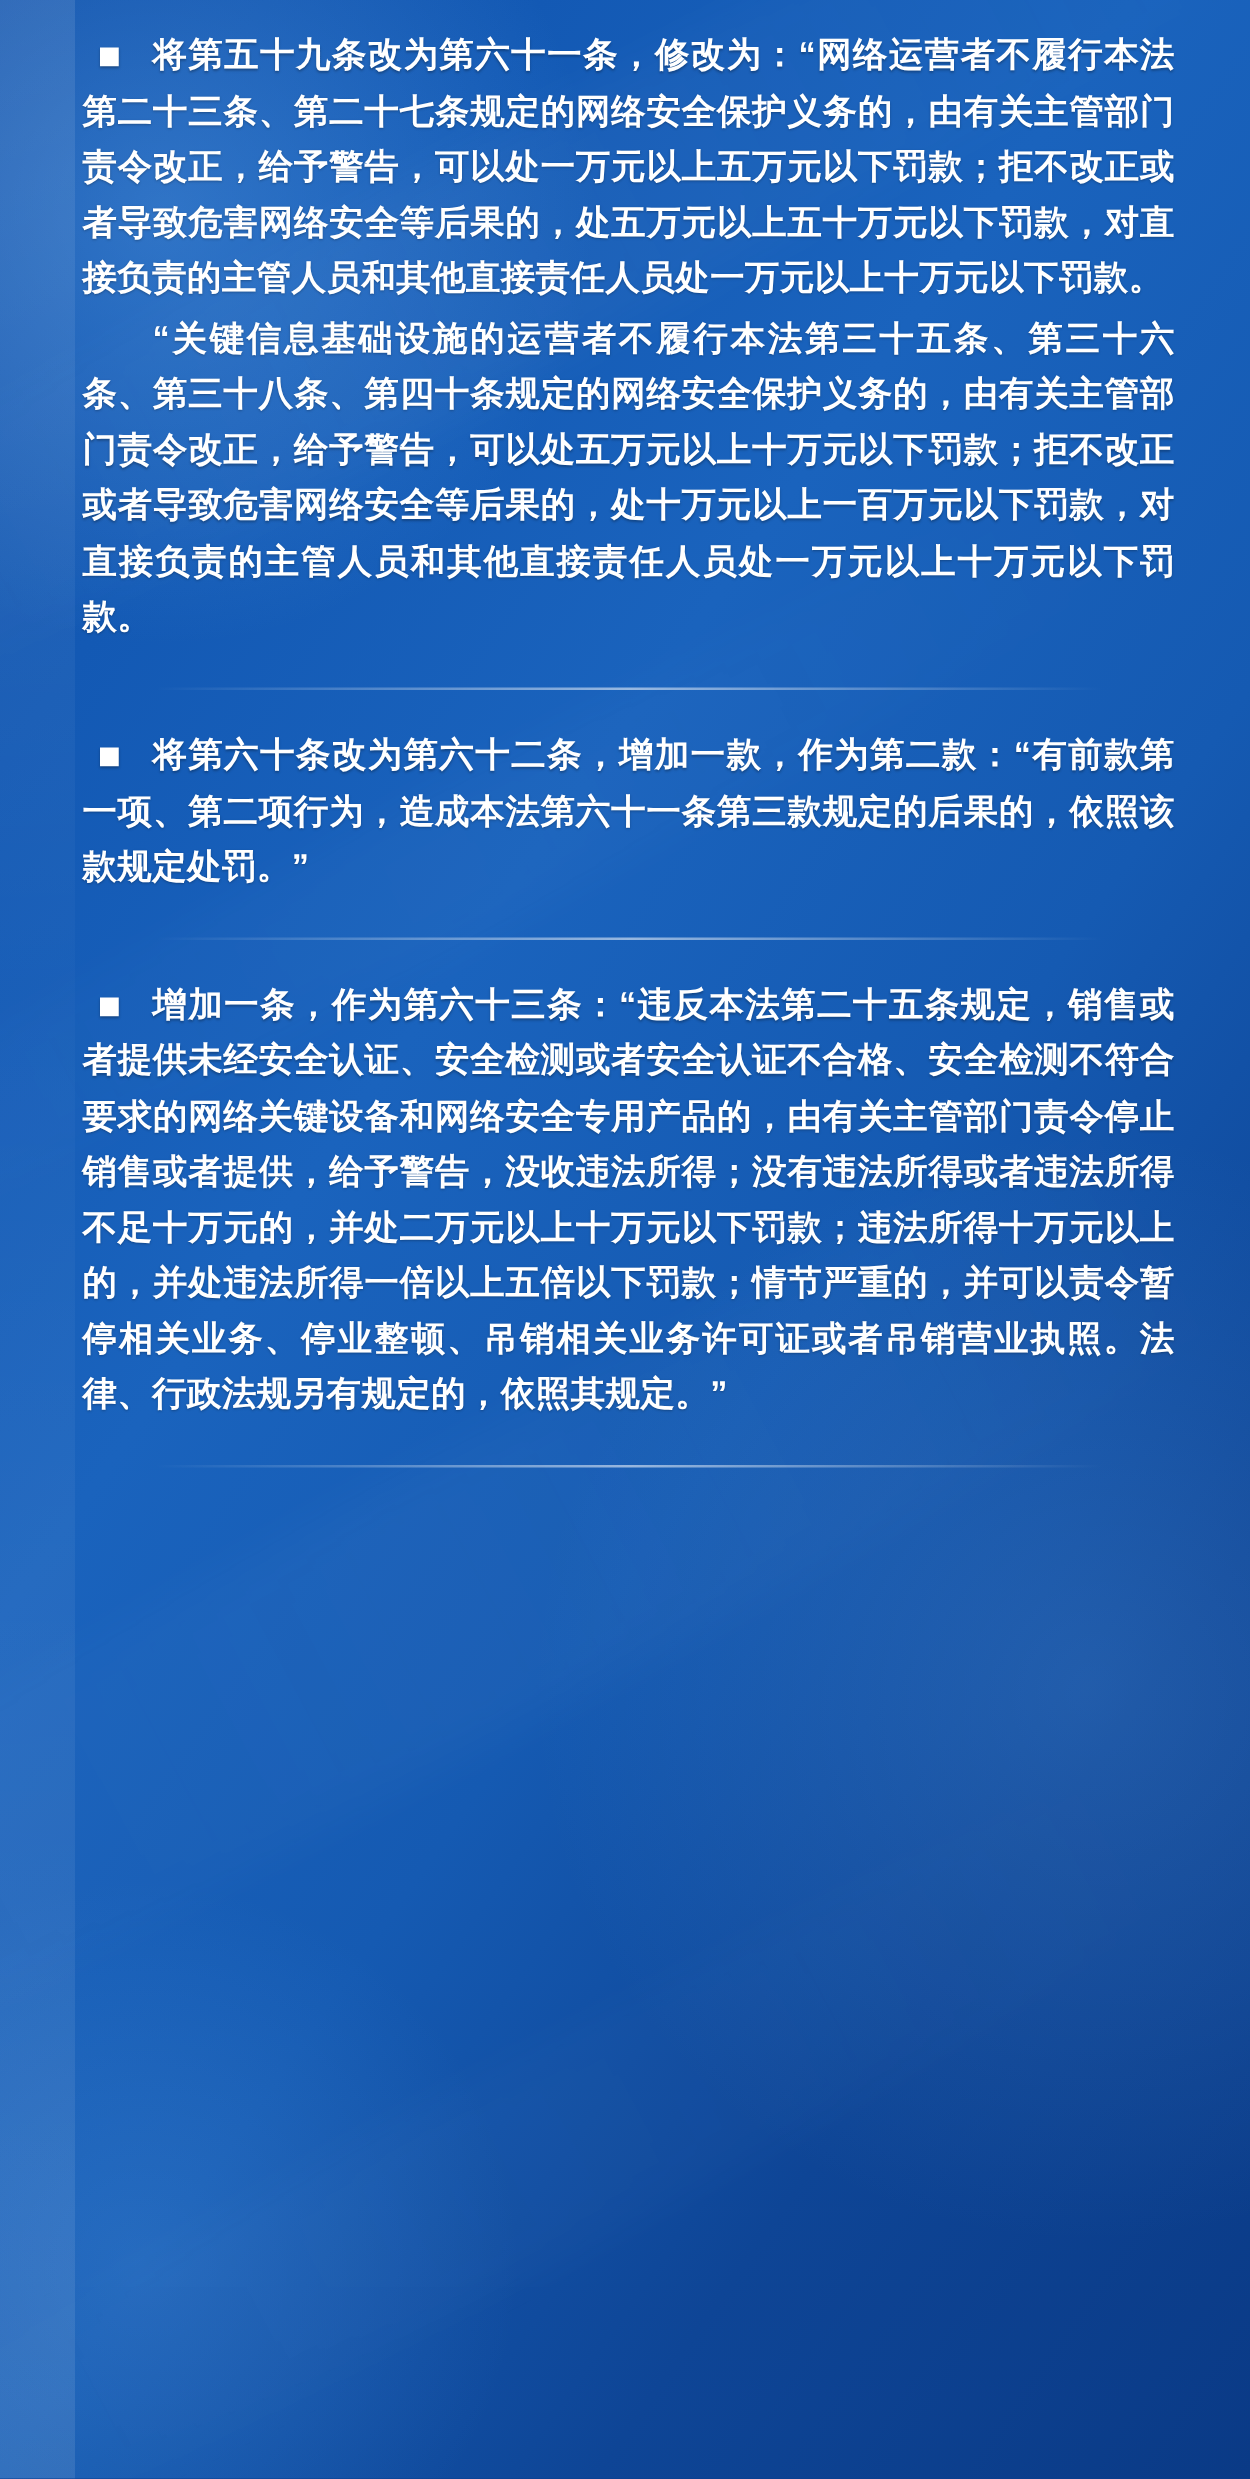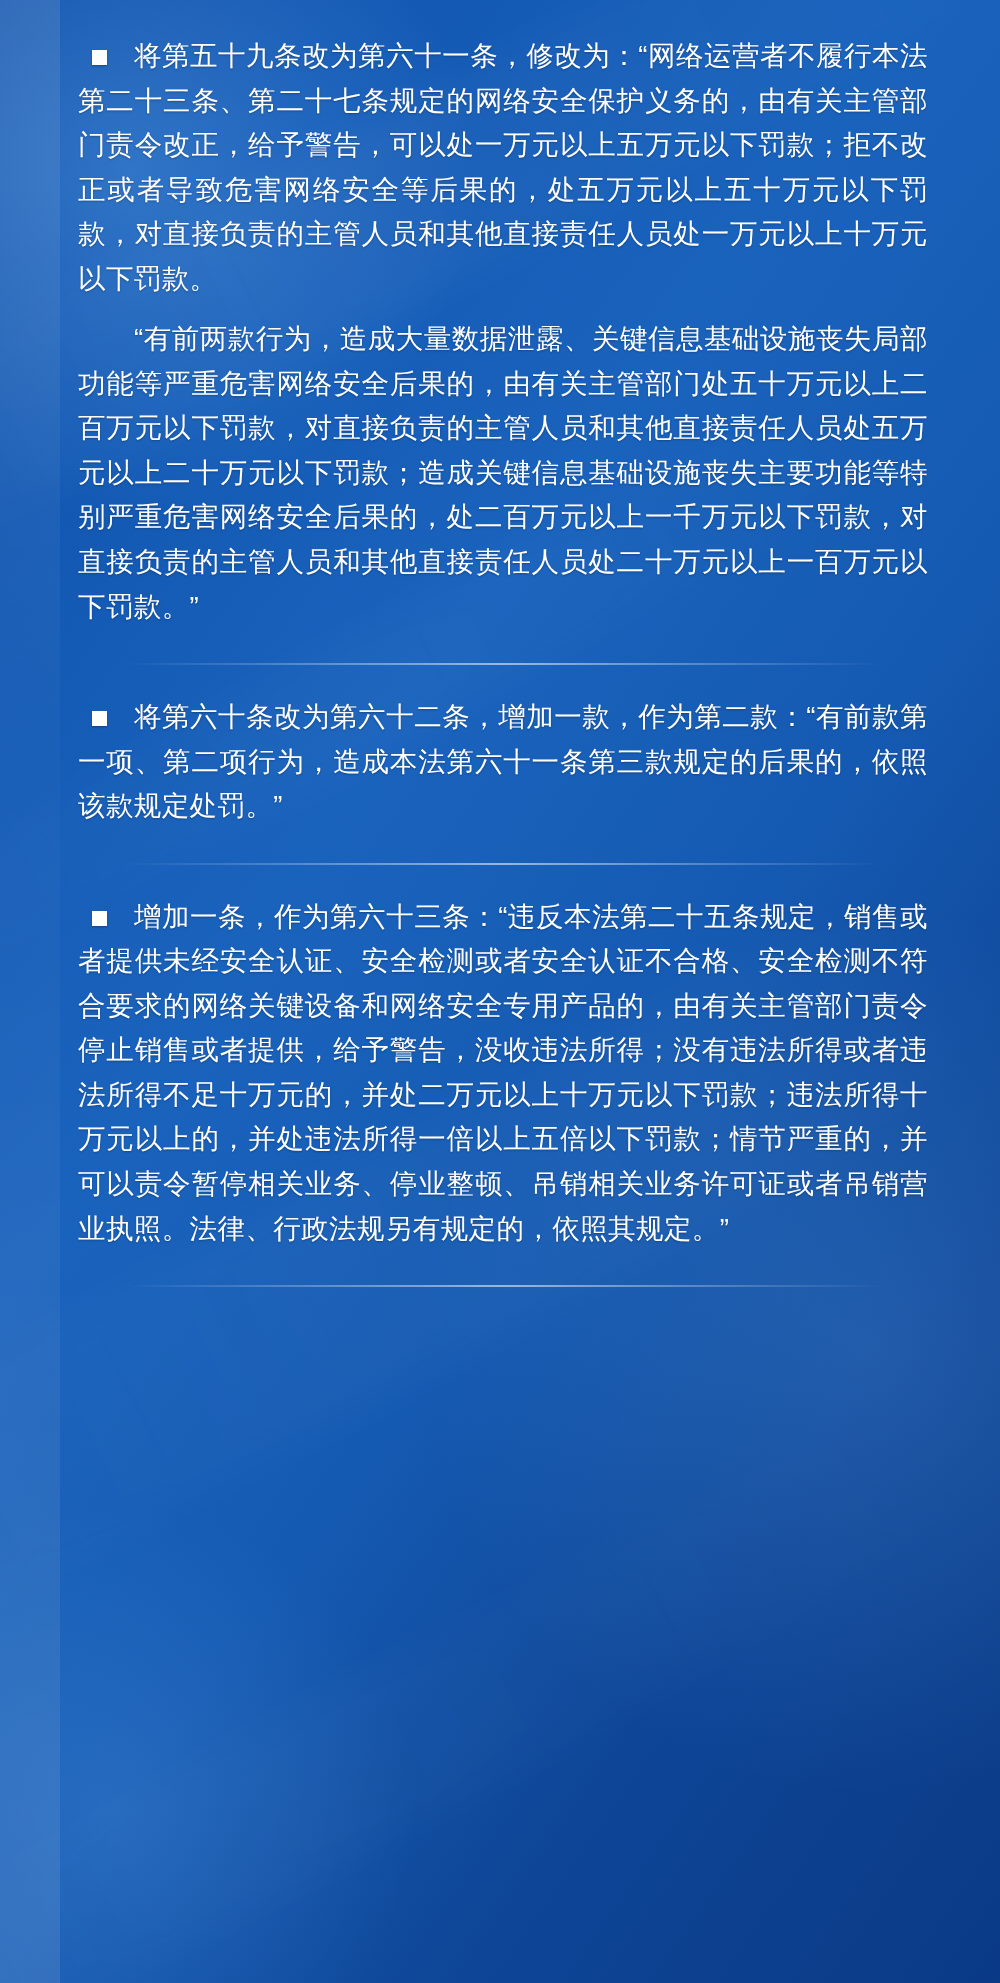--- a/index.html
+++ b/index.html
@@ -54,28 +54,28 @@
   .content {
     position: relative;
     z-index: 3;
     padding: 18px 56px 40px 62px;
   }
 
   .section {
     margin: 0;
   }
   p.para {
-    margin: 16px;
+    margin: 4px;
     color: #ffffff;
     font-size: 27.5px;
     line-height: 1.62;
     letter-spacing: 0.4px;
     text-align: justify;
     text-justify: inter-character;
-    font-weight: 400;
+    font-weight: 700;
     text-shadow: 0 1px 2px rgba(0,0,0,0.28);
   }
   p.para.indent {
     text-indent: 56px;
   }
   p.para.bulleted {
     position: relative;
     text-indent: 56px;
   }
   .bullet {
@@ -109,21 +109,21 @@
   <div class="left-rail"></div>
 
   <div class="content">
 
     <div class="section">
       <p class="para bulleted">
         <span class="bullet"></span>
         <span>将第五十九条改为第六十一条，修改为：“网络运营者不履行本法第二十三条、第二十七条规定的网络安全保护义务的，由有关主管部门责令改正，给予警告，可以处一万元以上五万元以下罚款；拒不改正或者导致危害网络安全等后果的，处五万元以上五十万元以下罚款，对直接负责的主管人员和其他直接责任人员处一万元以上十万元以下罚款。</span>
       </p>
       <p class="para indent">
-        <span>“有前两款行为，造成大量数据泄露、关键信息基础设施丧失局部功能等严重危害网络安全后果的，由有关主管部门处五十万元以上二百万元以下罚款，对直接负责的主管人员和其他直接责任人员处五万元以上二十万元以下罚款；造成关键信息基础设施丧失主要功能等特别严重危害网络安全后果的，处二百万元以上一千万元以下罚款，对直接负责的主管人员和其他直接责任人员处二十万元以上一百万元以下罚款。”</span>
+        <span>“关键信息基础设施的运营者不履行本法第三十五条、第三十六条、第三十八条、第四十条规定的网络安全保护义务的，由有关主管部门责令改正，给予警告，可以处五万元以上十万元以下罚款；拒不改正或者导致危害网络安全等后果的，处十万元以上一百万元以下罚款，对直接负责的主管人员和其他直接责任人员处一万元以上十万元以下罚款。</span>
       </p>
     </div>
 
     <hr class="divider">
 
     <div class="section">
       <p class="para bulleted">
         <span class="bullet"></span>
         <span>将第六十条改为第六十二条，增加一款，作为第二款：“有前款第一项、第二项行为，造成本法第六十一条第三款规定的后果的，依照该款规定处罚。”</span>
       </p>

